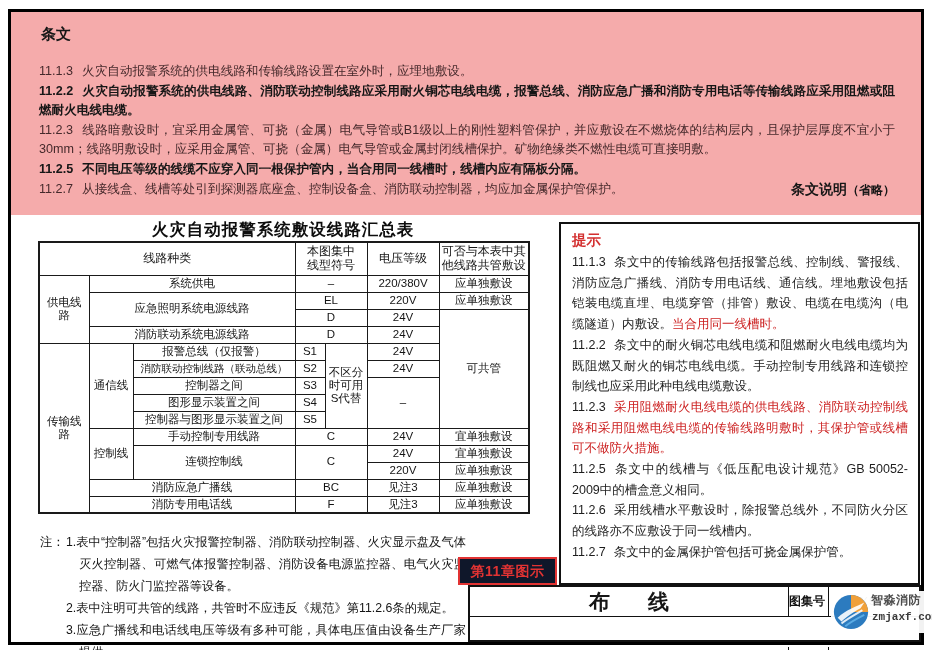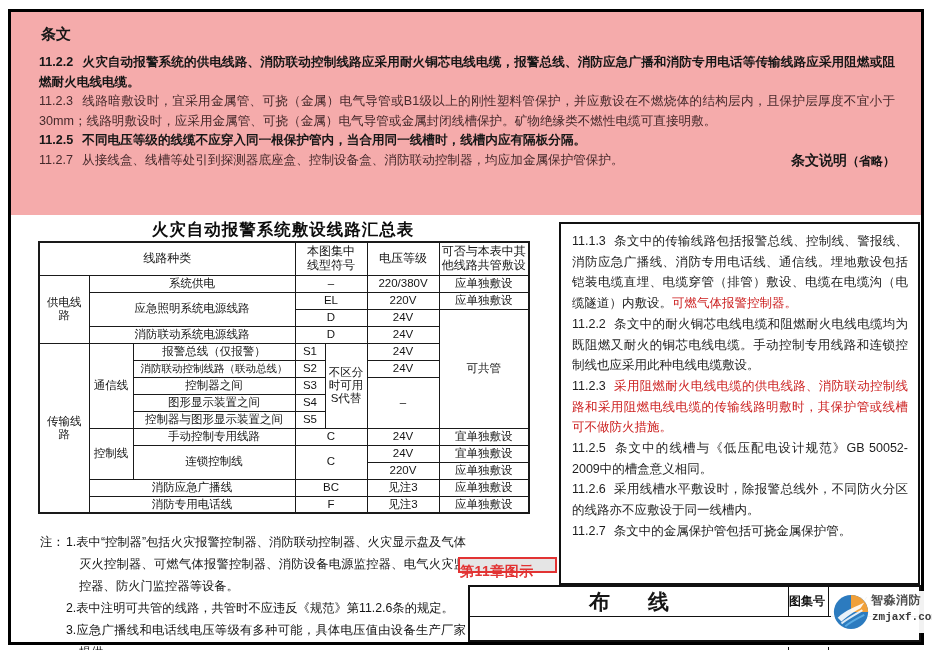--- a/index.html
+++ b/index.html
@@ -10,21 +10,21 @@
   }
   .page-frame {
     position:absolute; left:8px; top:9px; width:916px; height:636px;
     border:3px solid #000; background:#fff;
   }
   
   .clauses {
     position:absolute; left:11px; top:12px; width:910px; height:203px;
     background:#f5abab; padding:13px 26px 0 28px;
   }
-  .clauses-heading { font-size:15px; font-weight:bold; color:#161616; margin:0 0 9px 2px; }
+  .clauses-heading { font-size:15px; font-weight:bold; color:#161616; margin:0 0 18px 2px; }
   p.clause { margin:0; font-size:12.6px; line-height:19.6px; text-align:justify; color:#45292b; }
   p.clause .num { margin-right:9px; }
   p.clause.bold { font-weight:bold; color:#161616; }
   .clause-note { float:right; color:#161616; margin-left:14px; }
   .clause-note b { font-size:14px; }
   .clause-note .paren { font-size:12px; font-weight:bold; }
   
   .table-title {
     position:absolute; left:36px; top:219px; width:494px; text-align:center;
     font-size:16.5px; font-weight:bold; letter-spacing:1px; color:#0d0d0d;
@@ -47,23 +47,23 @@
   .tips {
     position:absolute; left:559px; top:222px; width:361px; height:363px;
     border:2px solid #111; background:#fff; padding:7px 10px 0 11px;
   }
   .tips-heading { font-size:14.5px; font-weight:bold; color:#d32f2f; margin:0 0 2px 0; }
   p.tip { margin:0; font-size:12.5px; line-height:20.7px; text-align:justify; color:#1d1d1d; }
   p.tip .num { margin-right:8px; }
   p.tip .red { color:#cc2020; }
   
   .chapter-box {
-    position:absolute; left:458px; top:557px; width:99px; height:16px;
+    position:absolute; left:458px; top:557px; width:99px; height:28px;
     border:2px solid #e23333; color:#e23333; font-weight:bold; font-size:14px;
-    line-height:24px; background:#e5e5e5; letter-spacing:0.5px;
+    text-align:center; line-height:24px; background:#0f172a; letter-spacing:0.5px;
   }
   
   .titleblock {
     position:absolute; left:468px; top:585px; width:453px; height:57px;
     border:2px solid #111; background:#fff;
   }
   .tb-row-top { position:absolute; left:0; top:0; width:100%; height:30px; border-bottom:1.5px solid #111;padding-left:24px; }
   .tb-row-bot { position:absolute; left:0; top:30px; width:100%; height:23px; }
   .tb-main-title {
     position:absolute; left:0; top:0; width:318px; height:29px; text-align:center;
@@ -98,20 +98,21 @@
   .wm-name { position:absolute; left:40px; top:1px; font-size:12px; font-weight:bold; color:#4d4d4d; letter-spacing:0.5px; }
   .wm-site { position:absolute; left:41px; top:20px; font-size:11px; font-weight:bold; color:#3a3a3a; font-family:"Liberation Mono", monospace; }
 </style>
 </head>
 <body>
 
 <div class="page-frame"></div>
 
 <div class="clauses">
   <div class="clauses-heading">条文</div>
+  <p class="clause"><span class="num">11.1.3</span><span>火灾自动报警系统的供电线路和传输线路设置在室外时，应埋地敷设。</span></p>
   <p class="clause bold"><span class="num">11.2.2</span><span>火灾自动报警系统的供电线路、消防联动控制线路应采用耐火铜芯电线电缆，报警总线、消防应急广播和消防专用电话等传输线路应采用阻燃或阻燃耐火电线电缆。</span></p>
   <p class="clause"><span class="num">11.2.3</span><span>线路暗敷设时，宜采用金属管、可挠（金属）电气导管或B1级以上的刚性塑料管保护，并应敷设在不燃烧体的结构层内，且保护层厚度不宜小于30mm；线路明敷设时，应采用金属管、可挠（金属）电气导管或金属封闭线槽保护。矿物绝缘类不燃性电缆可直接明敷。</span></p>
   <p class="clause bold"><span class="num">11.2.5</span><span>不同电压等级的线缆不应穿入同一根保护管内，当合用同一线槽时，线槽内应有隔板分隔。</span></p>
   <p class="clause">
     <span class="clause-note"><b>条文说明</b><span class="paren">（省略）</span></span>
     <span class="num">11.2.7</span><span>从接线盒、线槽等处引到探测器底座盒、控制设备盒、消防联动控制器，均应加金属保护管保护。</span>
   </p>
 </div>
 
 <div class="table-title">火灾自动报警系统敷设线路汇总表</div>
@@ -220,21 +221,22 @@
   </table>
 
 <div class="notes-label">注：</div>
 <div class="notes">
   <div class="note-item">1.表中“控制器”包括火灾报警控制器、消防联动控制器、火灾显示盘及气体灭火控制器、可燃气体报警控制器、消防设备电源监控器、电气火灾监控器、防火门监控器等设备。</div>
   <div class="note-item">2.表中注明可共管的线路，共管时不应违反《规范》第11.2.6条的规定。</div>
   <div class="note-item">3.应急广播线和电话线电压等级有多种可能，具体电压值由设备生产厂家提供。</div>
 </div>
 
 <div class="tips">
-  <p class="tip"><span class="num">11.1.3</span><span>条文中的传输线路包括报警总线、控制线、警报线、消防应急广播线、消防专用电话线、通信线。埋地敷设包括铠装电缆直埋、电缆穿管（排管）敷设、电缆在电缆沟（电缆隧道）内敷设。</span><span class="red">可燃气体报警控制器。</span></p>
+  <div class="tips-heading">提示</div>
+  <p class="tip"><span class="num">11.1.3</span><span>条文中的传输线路包括报警总线、控制线、警报线、消防应急广播线、消防专用电话线、通信线。埋地敷设包括铠装电缆直埋、电缆穿管（排管）敷设、电缆在电缆沟（电缆隧道）内敷设。</span><span class="red">当合用同一线槽时。</span></p>
   <p class="tip"><span class="num">11.2.2</span><span>条文中的耐火铜芯电线电缆和阻燃耐火电线电缆均为既阻燃又耐火的铜芯电线电缆。手动控制专用线路和连锁控制线也应采用此种电线电缆敷设。</span></p>
   <p class="tip"><span class="num">11.2.3</span><span class="red">采用阻燃耐火电线电缆的供电线路、消防联动控制线路和采用阻燃电线电缆的传输线路明敷时，其保护管或线槽可不做防火措施。</span></p>
   <p class="tip"><span class="num">11.2.5</span><span>条文中的线槽与《低压配电设计规范》GB 50052-2009中的槽盒意义相同。</span></p>
   <p class="tip"><span class="num">11.2.6</span><span>采用线槽水平敷设时，除报警总线外，不同防火分区的线路亦不应敷设于同一线槽内。</span></p>
   <p class="tip"><span class="num">11.2.7</span><span>条文中的金属保护管包括可挠金属保护管。</span></p>
 </div>
 
 <div class="chapter-box">第11章图示</div>
 
 <div class="titleblock">

